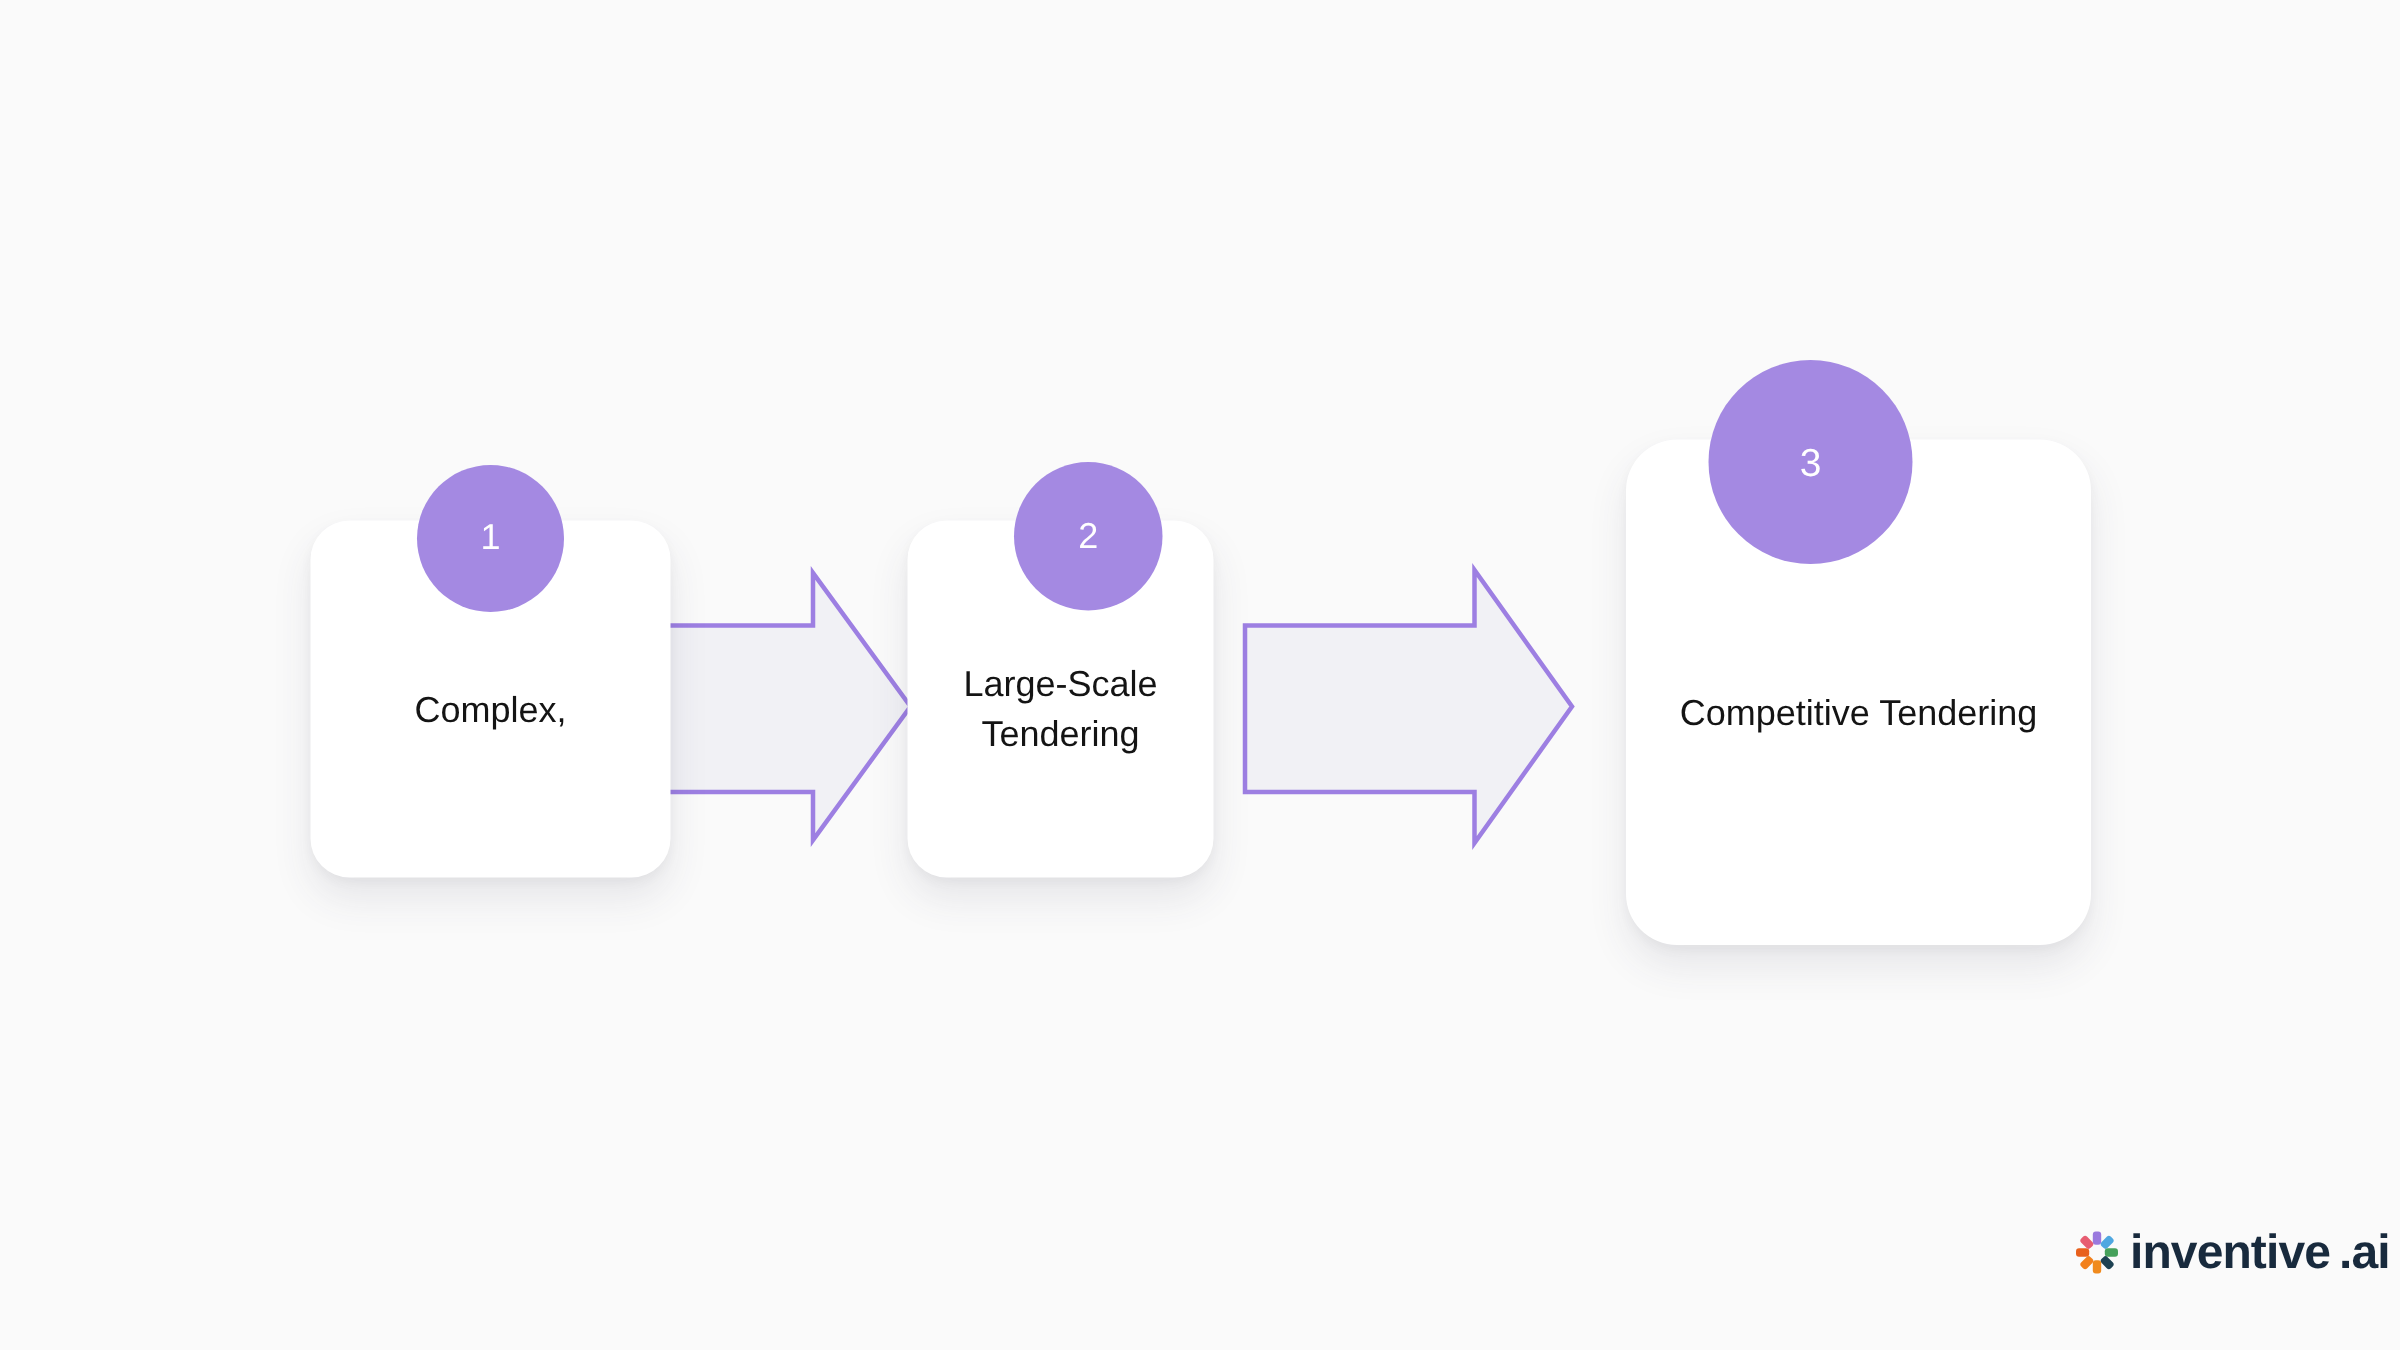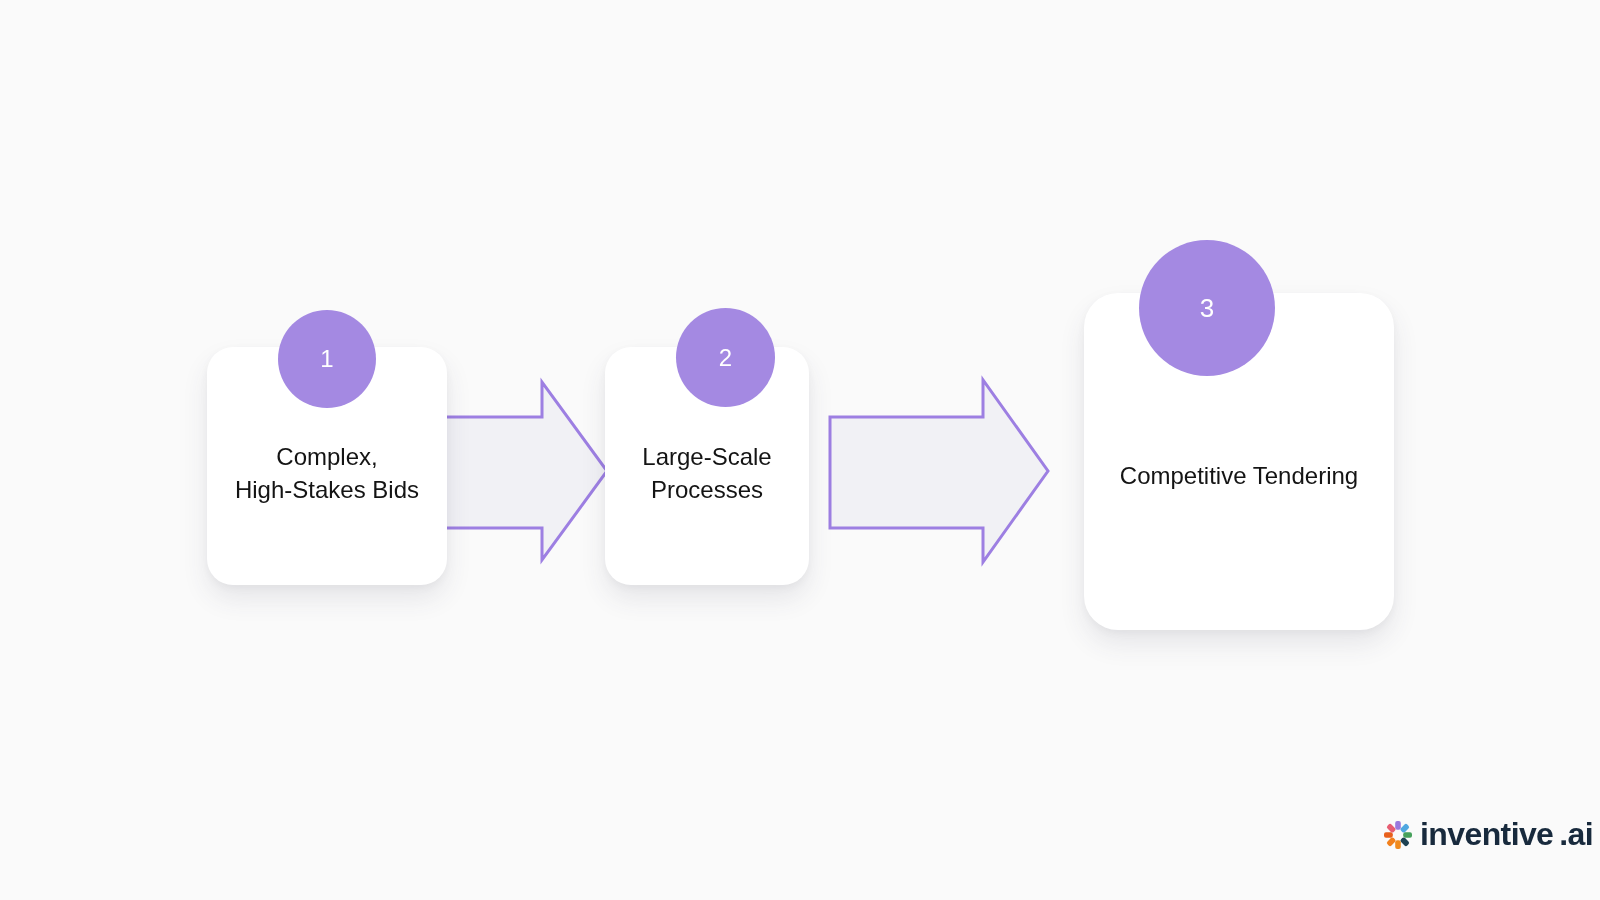--- a/index.html
+++ b/index.html
@@ -94,31 +94,30 @@
     <polygon points="0,42 112,42 112,7 177,96 112,185 112,153 0,153"></polygon>
   </svg>
 
   <svg id="arrow2" class="arrow-svg" width="225" height="195" viewBox="0 0 225 195" aria-hidden="true">
     <polygon points="0,42 153,42 153,5 218,96 153,187 153,153 0,153"></polygon>
   </svg>
 
   <div id="card1" class="card">
     <div>
       <div>Complex,</div>
-      <div>High-Stakes Bids</div>
     </div>
   </div>
   <div id="circle1" class="step-circle">
     <span>1</span>
   </div>
 
   <div id="card2" class="card">
     <div>
       <div>Large-Scale</div>
-      <div>Processes</div>
+      <div>Tendering</div>
     </div>
   </div>
   <div id="circle2" class="step-circle">
     <span>2</span>
   </div>
 
   <div id="card3" class="card">
     <div>
       <div>Competitive Tendering</div>
     </div>

